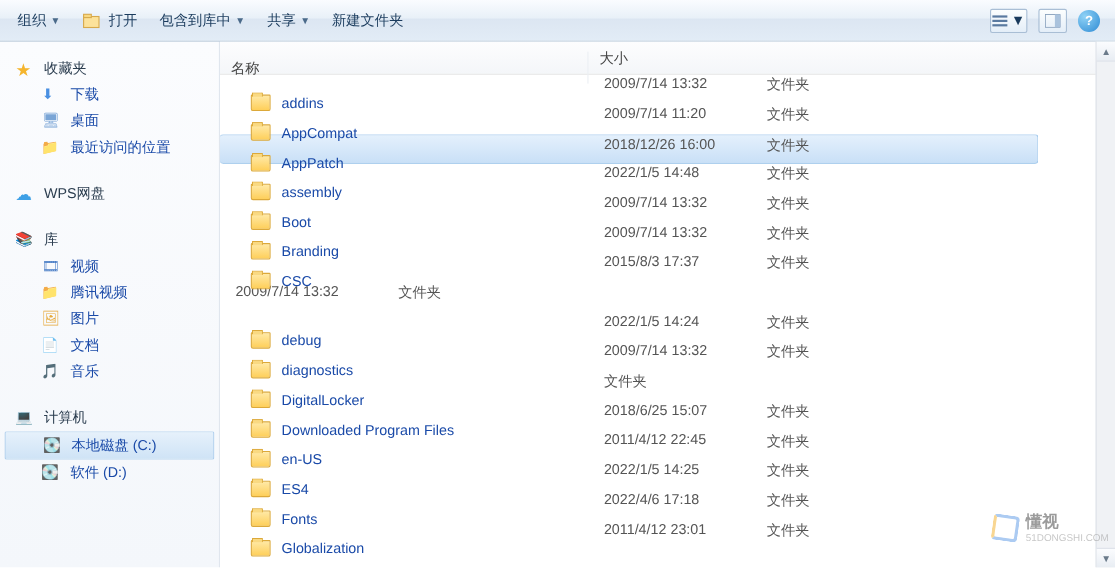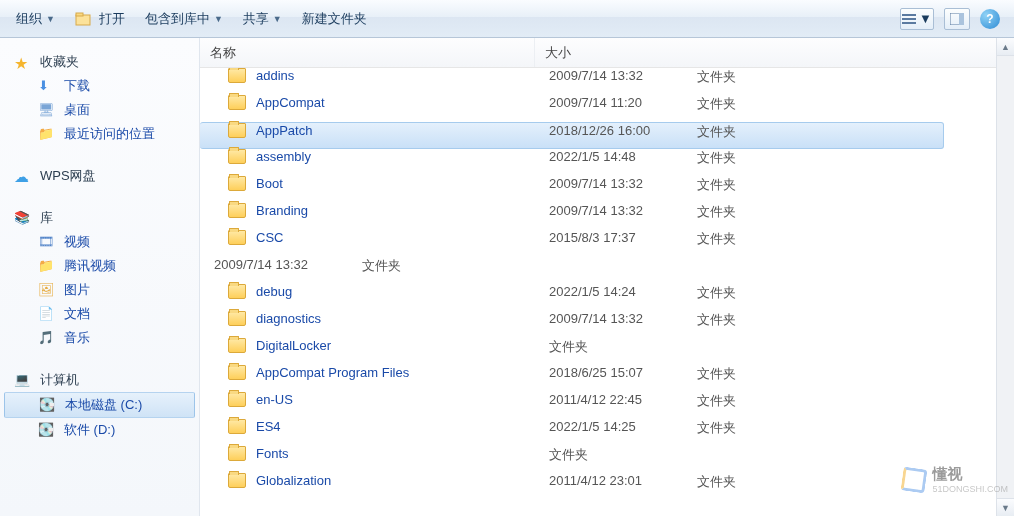--- a/index.html
+++ b/index.html
@@ -91,21 +91,21 @@
   .col-head {
     height: 30px;
     display: flex;
     align-items: center;
     border-bottom: 1px solid #e6e6e6;
     background: linear-gradient(to bottom,#fdfdfe,#f4f6f9);
     color: #444;
     font-size: 13px;
   }
   .col-head .col { padding: 0 10px; border-right: 1px solid #eceff3; height:100%; display:flex; align-items:center;}
-  .c-name { width: 335px; padding-left: 14px;}
+  .c-name { width: 335px; padding-left: 14px; margin-top: 18px;}
   .c-date { width: 148px; }
   .c-type { width: 138px; }
   .c-size { flex:1; }
   .list {
     flex: 1;
     overflow: hidden;
   }
   .row {
     height: 27px;
     display: flex;
@@ -386,21 +386,21 @@
           <div class="c-name">
             <span class="fld-ic"></span>
             <span>DigitalLocker</span>
           </div>
           <div class="c-type">文件夹</div>
           <div class="c-size"></div>
         </div>
         <div class="row">
           <div class="c-name">
             <span class="fld-ic"></span>
-            <span>AppCompat Program Files</span>
+            <span>Downloaded Program Files</span>
           </div>
           <div class="c-date">2018/6/25 15:07</div>
           <div class="c-type">文件夹</div>
           <div class="c-size"></div>
         </div>
         <div class="row">
           <div class="c-name">
             <span class="fld-ic"></span>
             <span>en-US</span>
           </div>
@@ -415,20 +415,21 @@
           </div>
           <div class="c-date">2022/1/5 14:25</div>
           <div class="c-type">文件夹</div>
           <div class="c-size"></div>
         </div>
         <div class="row">
           <div class="c-name">
             <span class="fld-ic"></span>
             <span>Fonts</span>
           </div>
+          <div class="c-date">2022/4/6 17:18</div>
           <div class="c-type">文件夹</div>
           <div class="c-size"></div>
         </div>
         <div class="row">
           <div class="c-name">
             <span class="fld-ic"></span>
             <span>Globalization</span>
           </div>
           <div class="c-date">2011/4/12 23:01</div>
           <div class="c-type">文件夹</div>

